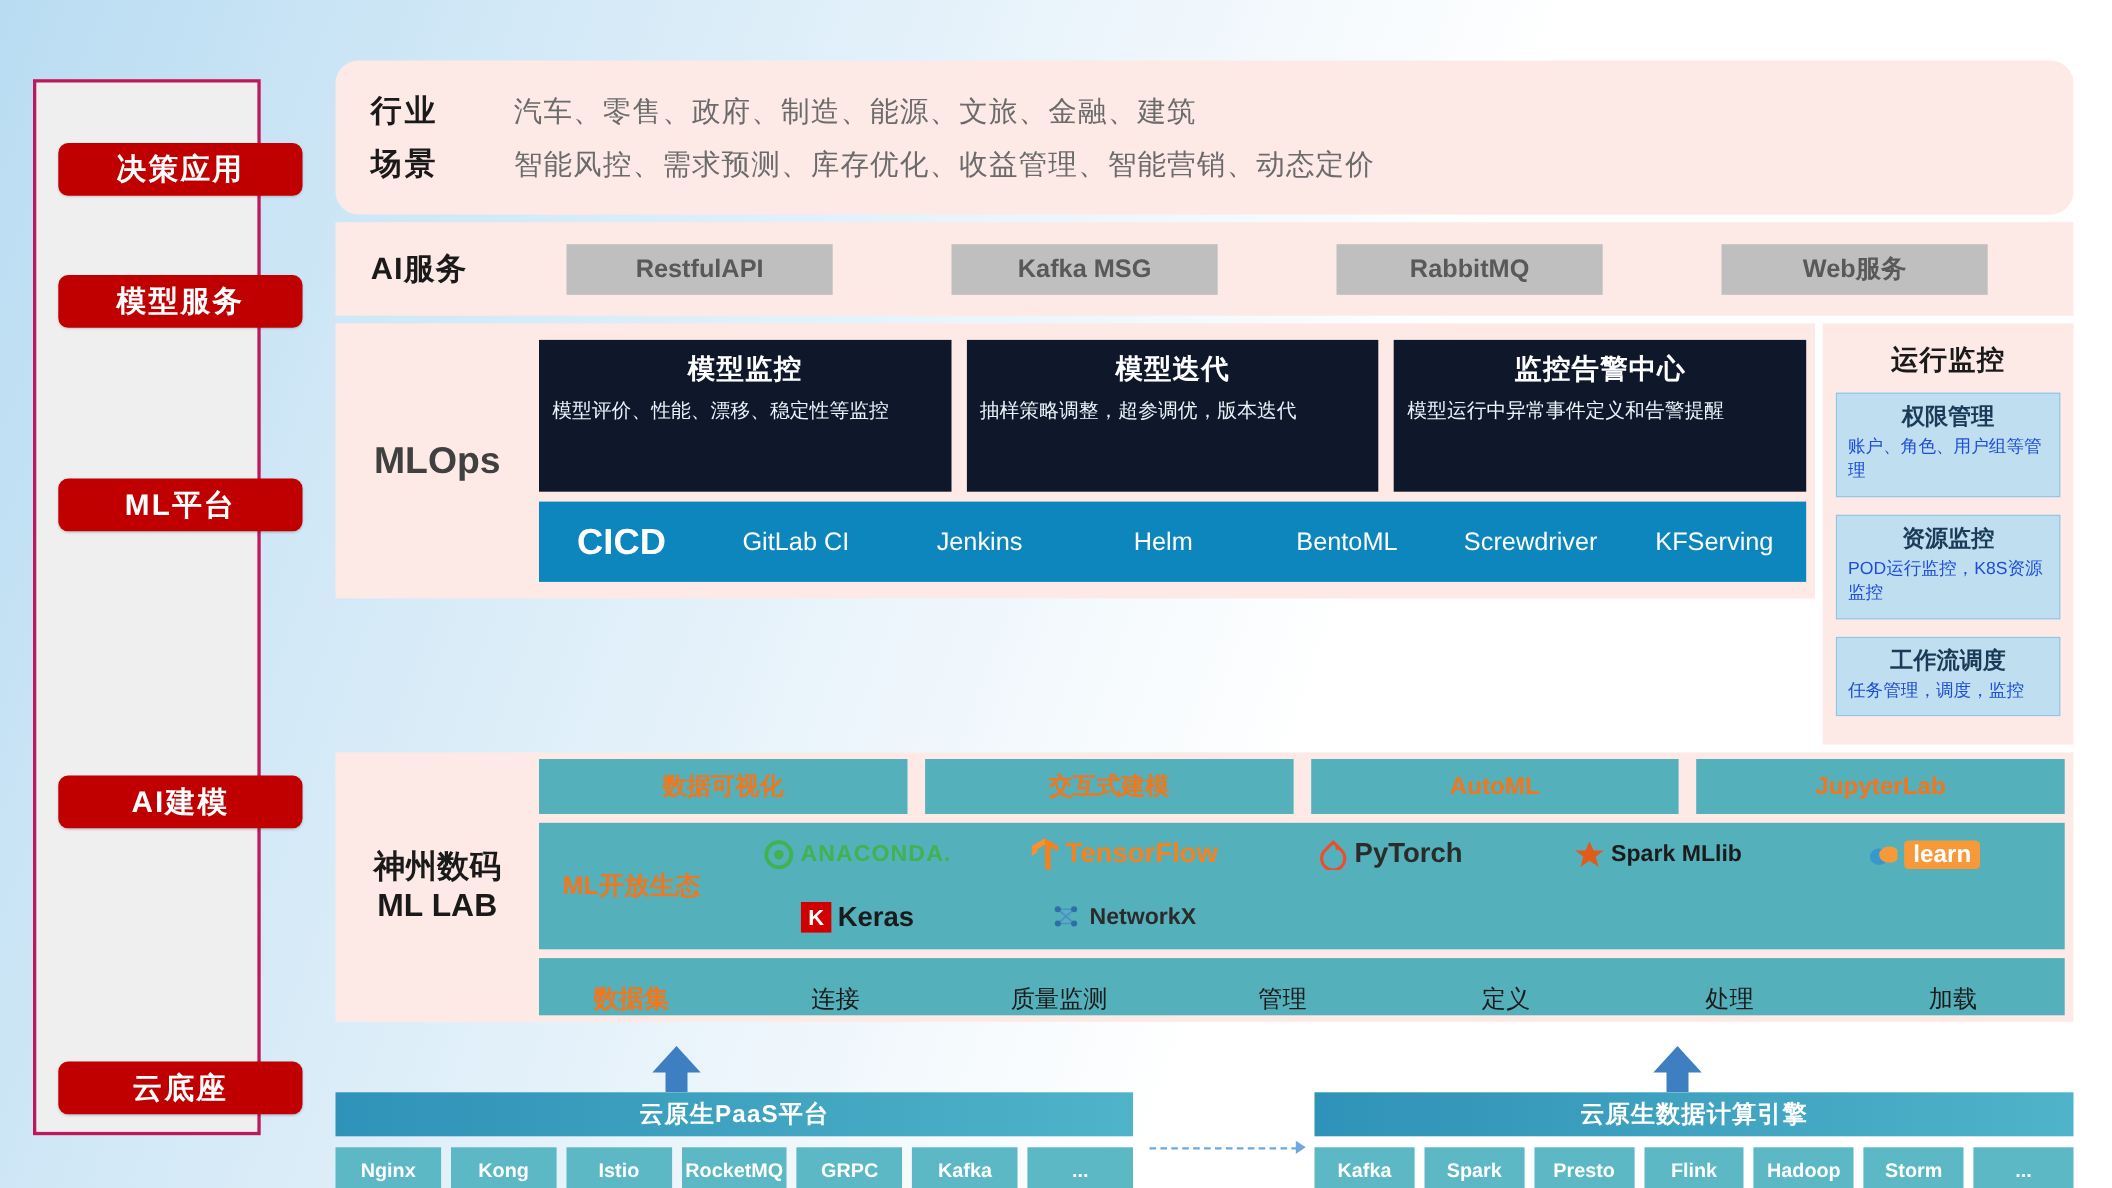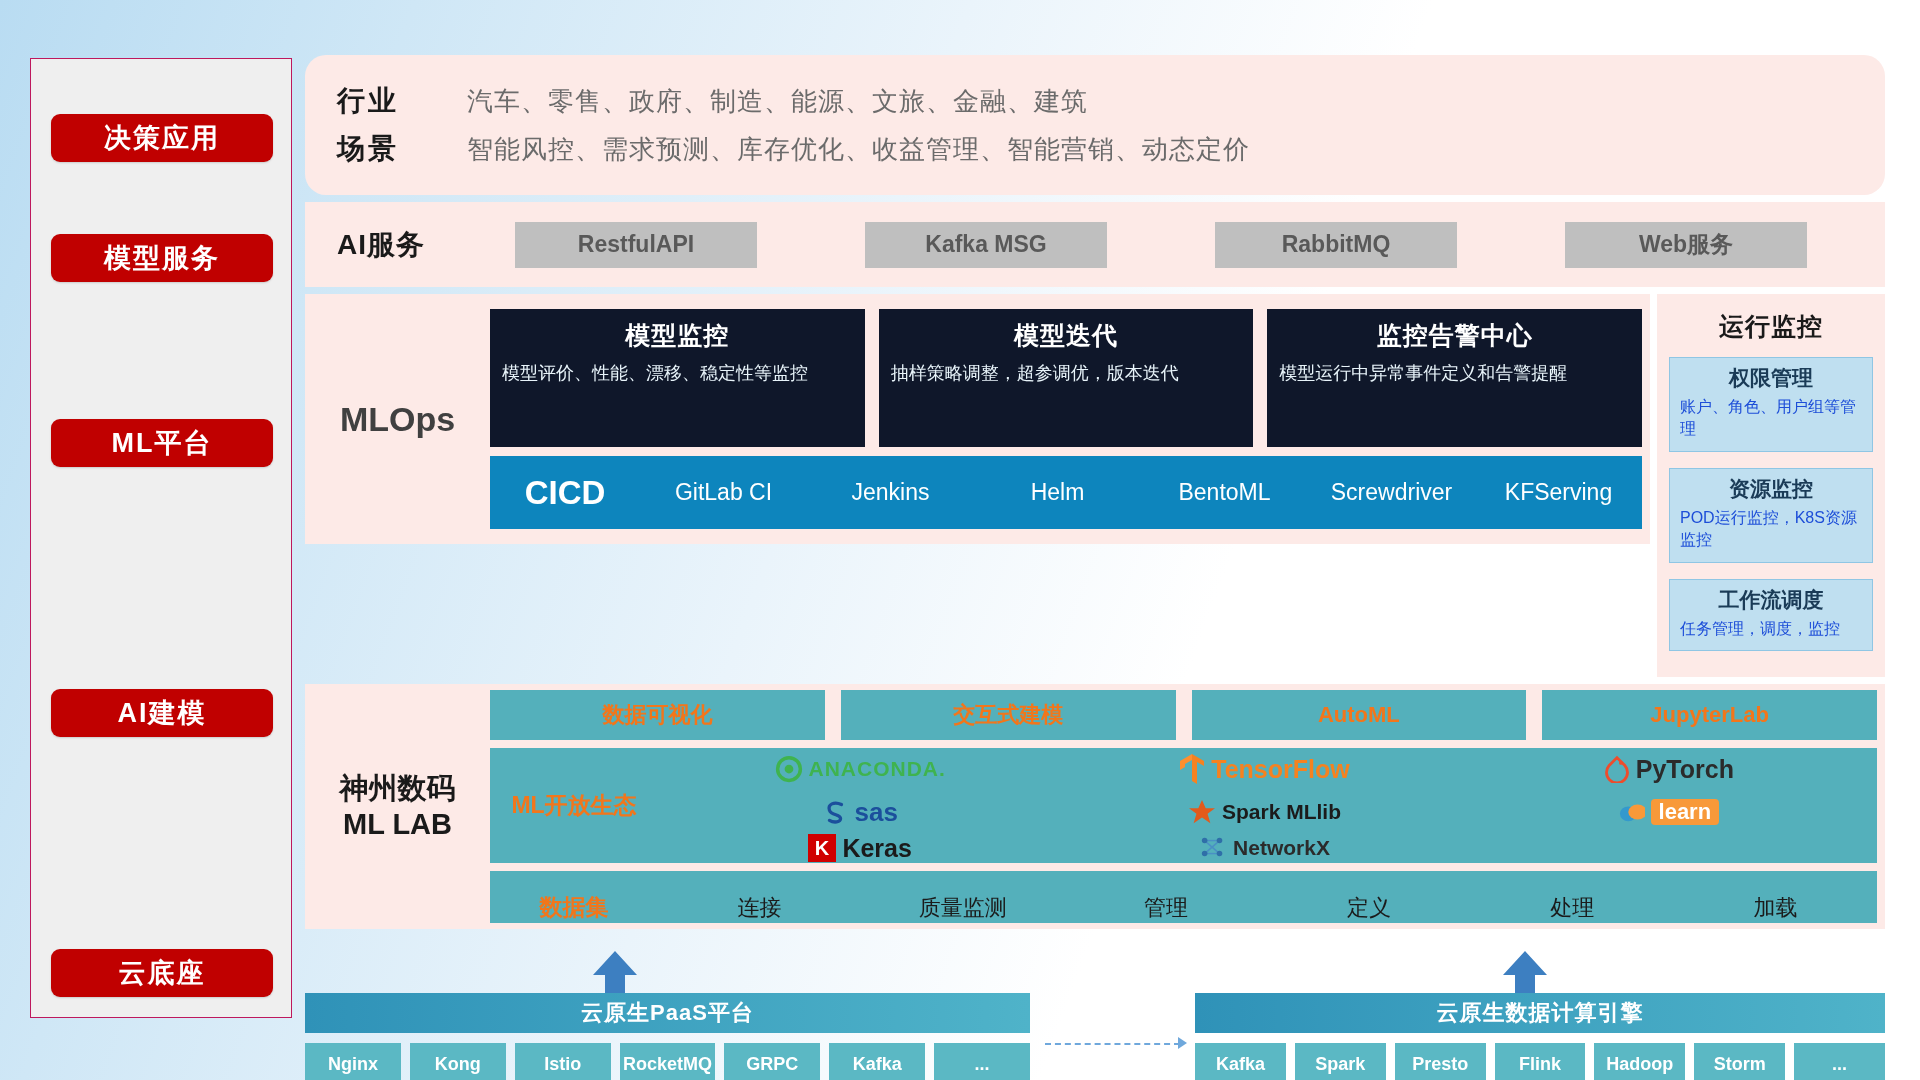--- a/index.html
+++ b/index.html
@@ -16,24 +16,24 @@
   
   #page {
     position: absolute;
     left: 0; top: 0;
     width: 1920px; height: 1080px;
   }
 
   
   #left-rail {
     position: absolute;
-    left: 30px; top: 58px;
-    width: 262px; height: 960px;
+    left: 30px; top: 72px;
+    width: 207px; height: 960px;
     background: #efefef;
-    border: 1px solid #be185d;
+    border: 3px solid #be185d;
   }
   .rail-chip {
     position: absolute;
     left: 20px;
     width: 222px; height: 48px;
     background: #c00000;
     border-radius: 9px;
     color: #ffffff;
     font-size: 27px;
     font-weight: bold;
@@ -208,21 +208,21 @@
     display: flex; align-items: center;
   }
   .eco-label {
     width: 168px; flex: 0 0 auto;
     text-align: center;
     font-size: 23px; font-weight: bold; color: #f2761b;
   }
   .eco-logos {
     flex: 1; height: 100%;
     display: grid;
-    grid-template-columns: repeat(3, 1fr);
+    grid-template-columns: repeat(5, 1fr);
     grid-template-rows: 1fr 1fr;
     align-items: center;
     padding-right: 6px;
   }
   .logo {
     display: flex; align-items: center; justify-content: center;
     gap: 6px;
     color: #1b1b1b;
   }
   .logo-txt { font-size: 22px; font-weight: bold; white-space: nowrap; }
@@ -401,26 +401,20 @@
             </div>
 
             <div class="logo">
               <svg width="26" height="28" viewBox="0 0 28 32">
                 <path d="M14 3 L23 12 A12 12 0 1 1 5 12 Z" fill="none" stroke="#ee4c2c" stroke-width="3.2"></path>
                 <circle cx="18.5" cy="9" r="2.2" fill="#ee4c2c"></circle>
               </svg>
               <span class="logo-txt" style="color:#2b2b2b;font-size:25px;">PyTorch</span>
             </div>
 
-            <div class="logo">
-              <svg width="26" height="26" viewBox="0 0 28 28">
-                <path d="M21 6 C13 2 6 6 8 12 C10 18 20 16 20 21 C20 25 13 26 8 23" fill="none" stroke="#1b4f9c" stroke-width="3.5" stroke-linecap="round"></path>
-              </svg>
-              <span class="logo-txt" style="color:#1b4f9c;font-size:26px;">sas</span>
-            </div>
 
             <div class="logo">
               <svg width="28" height="26" viewBox="0 0 30 28">
                 <polygon points="15,1 19,10 29,10 21,16 24,26 15,20 6,26 9,16 1,10 11,10" fill="#e25a1c"></polygon>
               </svg>
               <span class="logo-txt" style="color:#1b1b1b;font-size:21px;">Spark MLlib</span>
             </div>
 
             <div class="logo">
               <svg width="26" height="26" viewBox="0 0 28 28">

